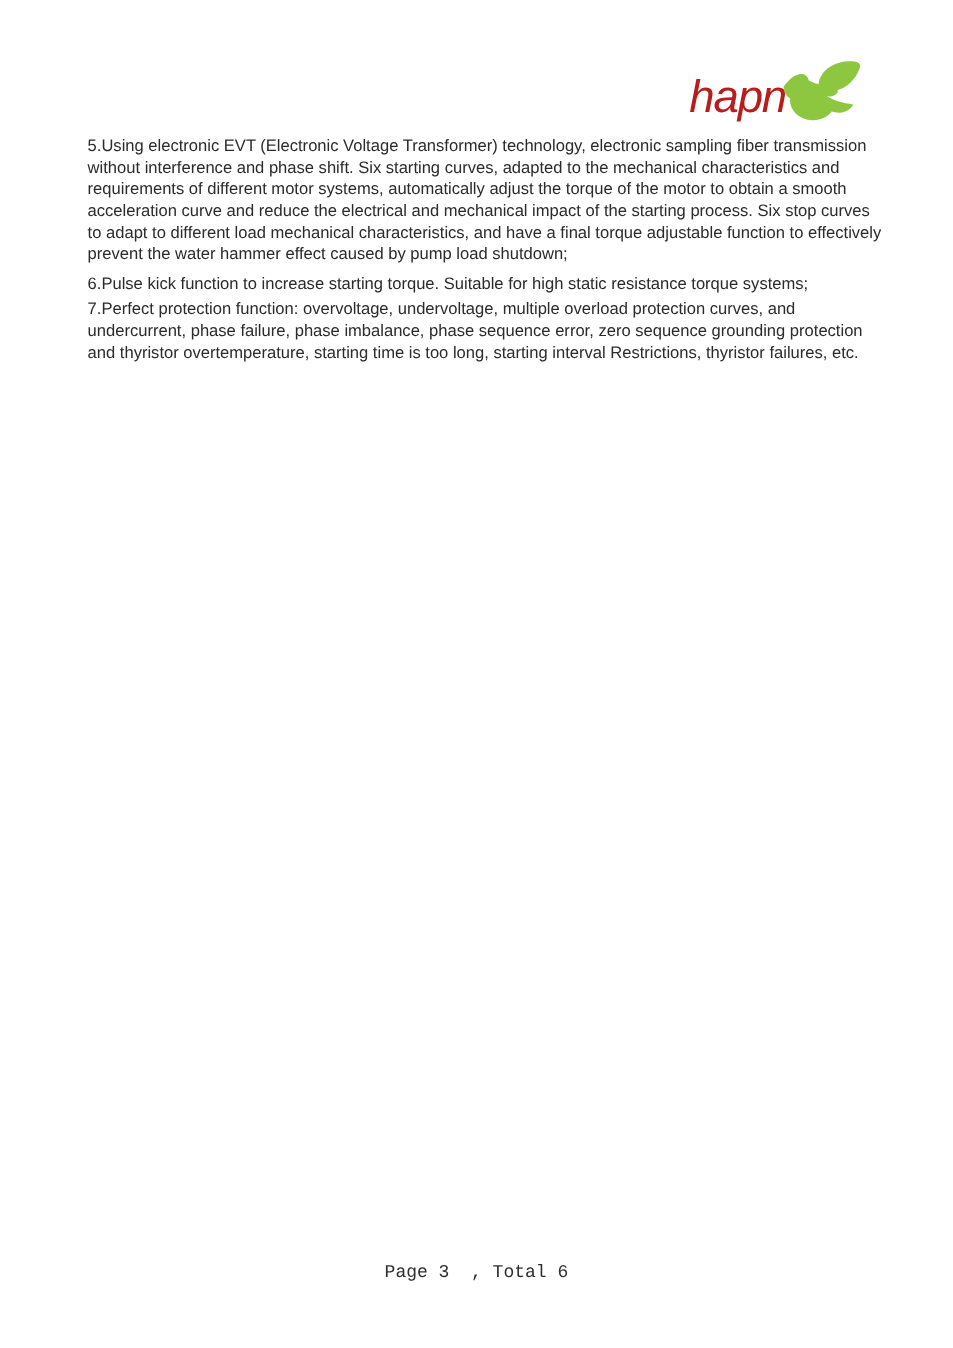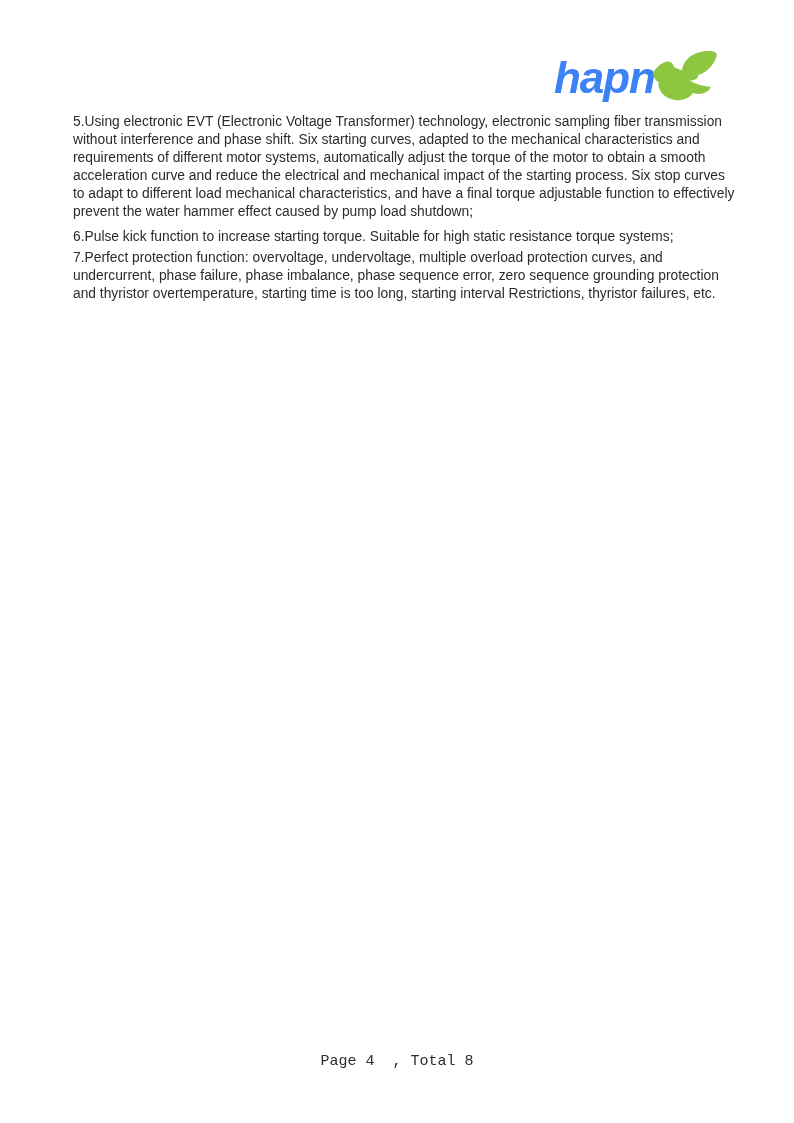--- a/index.html
+++ b/index.html
@@ -16,25 +16,25 @@
     overflow: hidden;
   }
   .logo {
     position: absolute;
     top: 50px;
     right: 76px;
     display: flex;
     align-items: flex-end;
   }
   .wordmark {
-    color: #3b82f6;
+    color: #b91c1c;
     font-family: "Liberation Sans", sans-serif;
-    font-weight: bold;
+    font-weight: normal;
     font-style: italic;
-    font-size: 44px;
+    font-size: 38px;
     line-height: 1;
     letter-spacing: -1px;
     padding-bottom: 2px;
   }
   .bird {
     width: 66px;
     height: 52px;
     margin-left: -3px;
     display: block;
   }
@@ -94,16 +94,16 @@
     </svg>
   </header>
 
   <main class="body-text">
     <p>5.Using electronic EVT (Electronic Voltage Transformer) technology, electronic sampling fiber transmission without interference and phase shift. Six starting curves, adapted to the mechanical characteristics and requirements of different motor systems, automatically adjust the torque of the motor to obtain a smooth acceleration curve and reduce the electrical and mechanical impact of the starting process. Six stop curves to adapt to different load mechanical characteristics, and have a final torque adjustable function to effectively prevent the water hammer effect caused by pump load shutdown;</p>
     <p class="tight">6.Pulse kick function to increase starting torque. Suitable for high static resistance torque systems;</p>
     <p>7.Perfect protection function: overvoltage, undervoltage, multiple overload protection curves, and undercurrent, phase failure, phase imbalance, phase sequence error, zero sequence grounding protection and thyristor overtemperature, starting time is too long, starting interval Restrictions, thyristor failures, etc.</p>
   </main>
 
   <footer class="page-footer">
-    <span>Page 4  , Total 8</span>
+    <span>Page 3  , Total 6</span>
   </footer>
 
 </div>
 
 </body></html>

